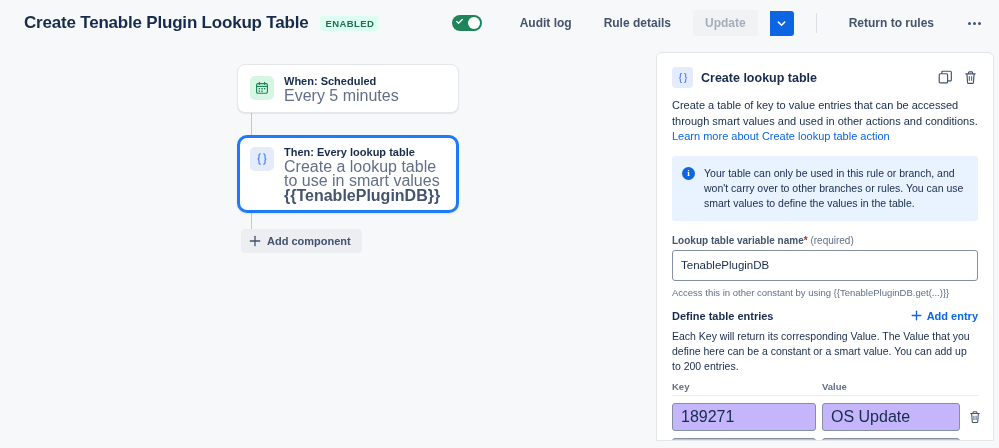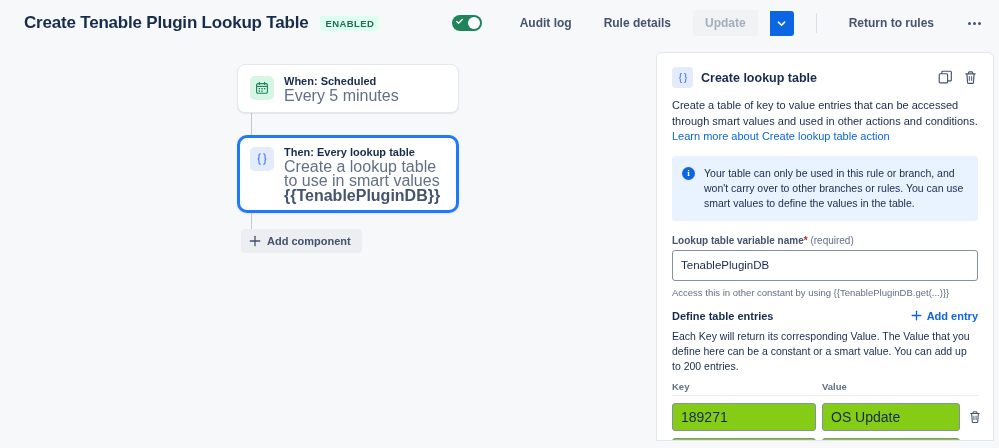--- a/index.html
+++ b/index.html
@@ -180,22 +180,22 @@
   .col-heads {
     margin-top: 7px; display: flex; font-size: 9.5px; color: #626f86;
     padding-bottom: 3px; border-bottom: 1px solid #ebecf0; font-weight: bold;
   }
   .col-heads .ck { width: 150px; }
   .entry-row {
     display: flex; align-items: center; gap: 6px; margin-top: 7px;
   }
   .entry-row input {
     height: 28px; border: 1px solid #8590a2; border-radius: 3px;
-    background: #84cc16; padding: 0 8px;
-    font-family: inherit; font-size: 14px; color: #172b4d;
+    background: #c4b5fd; padding: 0 8px;
+    font-family: inherit; font-size: 16px; color: #172b4d;
   }
   .entry-row .k { width: 144px; }
   .entry-row .v { width: 138px; }
   .trash-btn { cursor: pointer; display: flex; align-items: center; padding: 2px; }
 </style>
 </head>
 <body>
 
 <div class="topbar">
   <div class="page-title">Create Tenable Plugin Lookup Table</div>

